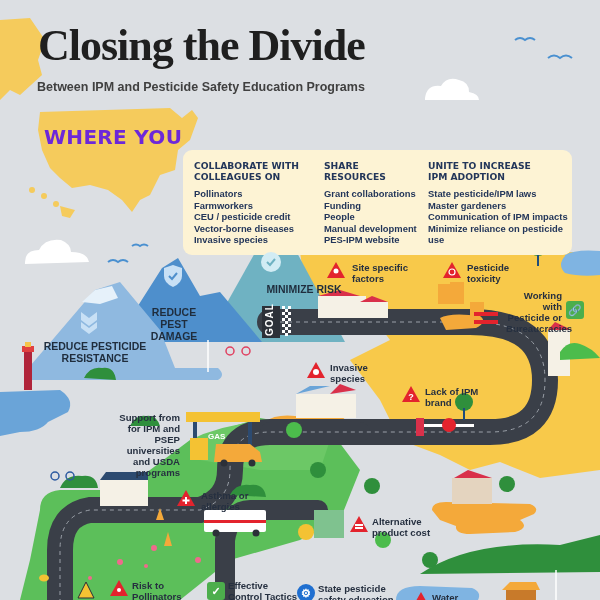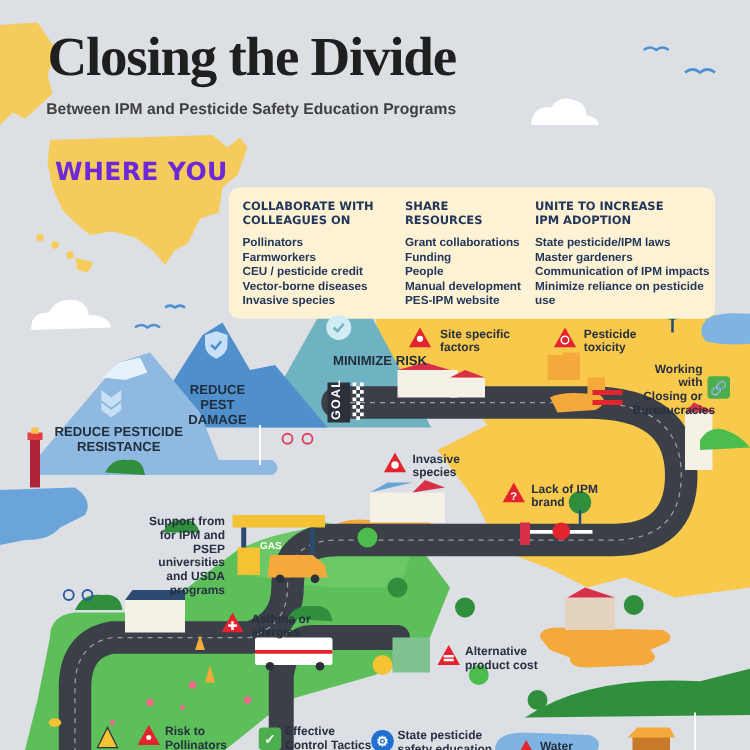--- a/index.html
+++ b/index.html
@@ -333,21 +333,21 @@
     <path d="M9,0 L18,16 L0,16 Z" fill="#e3232d"></path>
     <circle cx="9" cy="10" r="3" fill="none" stroke="#fff" stroke-width="1.2"></circle>
   </svg>
 <div class="abs lbl" style="left:467px;top:262px;">
     <div>Pesticide</div>
     <div>toxicity</div>
   </div>
 
 <div class="abs lbl" style="left:506px;top:290px;text-align:right;width:56px;">
     <div>Working with</div>
-    <div>Closing or</div>
+    <div>Pesticide or</div>
     <div>Bureaucracies</div>
   </div>
 <div class="abs icon-box" style="left:566px;top:301px;background:#4cae4c;">🔗</div>
 
 <svg class="abs warn" style="left:307px;top:362px;" viewBox="0 0 18 16">
     <path d="M9,0 L18,16 L0,16 Z" fill="#e3232d"></path>
     <circle cx="9" cy="10" r="3" fill="#fff"></circle>
   </svg>
 <div class="abs lbl" style="left:330px;top:362px;">
     <div>Invasive</div>

